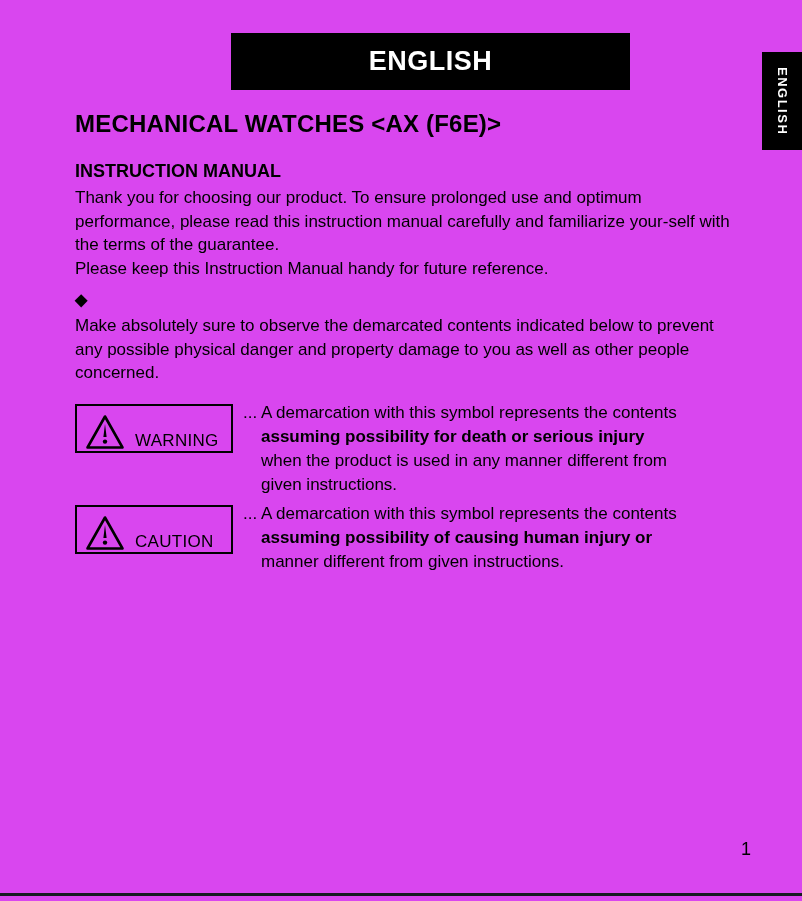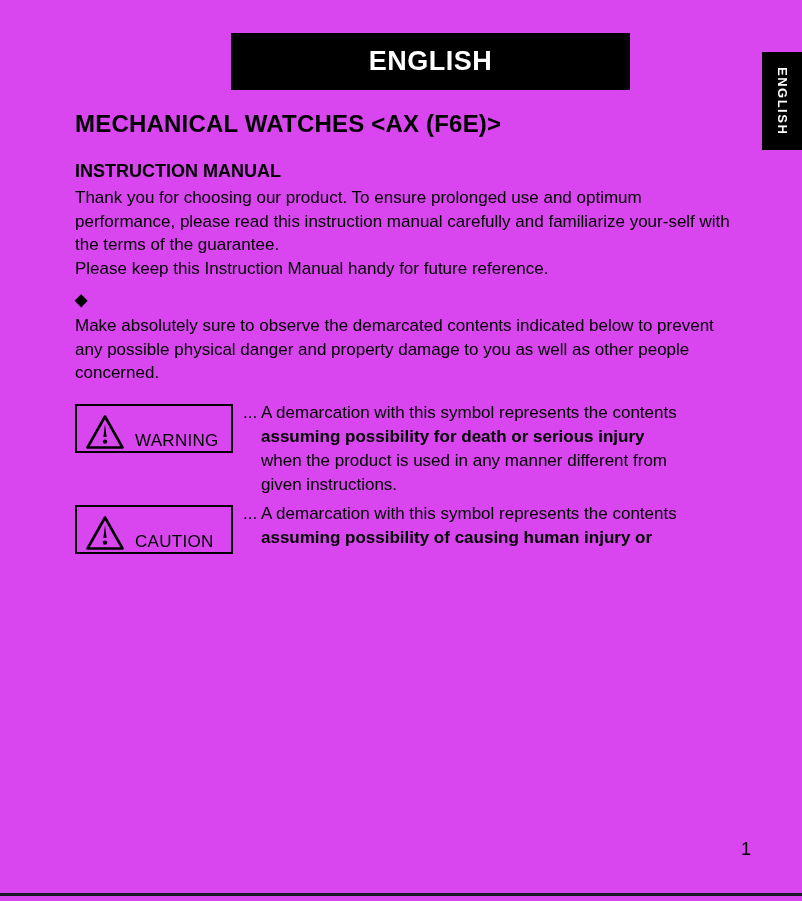--- a/index.html
+++ b/index.html
@@ -141,20 +141,21 @@
         <svg class="tri-icon" width="42" height="38" viewBox="0 0 42 38">
           <path d="M21 3.5 L38.5 34.5 L3.5 34.5 Z" fill="none" stroke="#000" stroke-width="2.6" stroke-linejoin="round"></path>
           <path d="M21 11 L22.6 24 L19.4 24 Z" fill="#000"></path>
           <circle cx="21" cy="28.6" r="2.2" fill="#000"></circle>
         </svg>
         <span class="demark-label">CAUTION</span>
       </div>
       <div class="demark-text">
           <div class="line"><span>... A demarcation with this symbol represents the contents</span></div>
           <div class="line"><span class="b">assuming possibility of causing human injury or</span></div>
+          <div class="line"><span>manner different from given instructions.</span></div>
         </div>
     </div>
 
   </div>
 
   <div class="page-number">1</div>
 
   <div class="bottom-rule"></div>
 
 </div>

